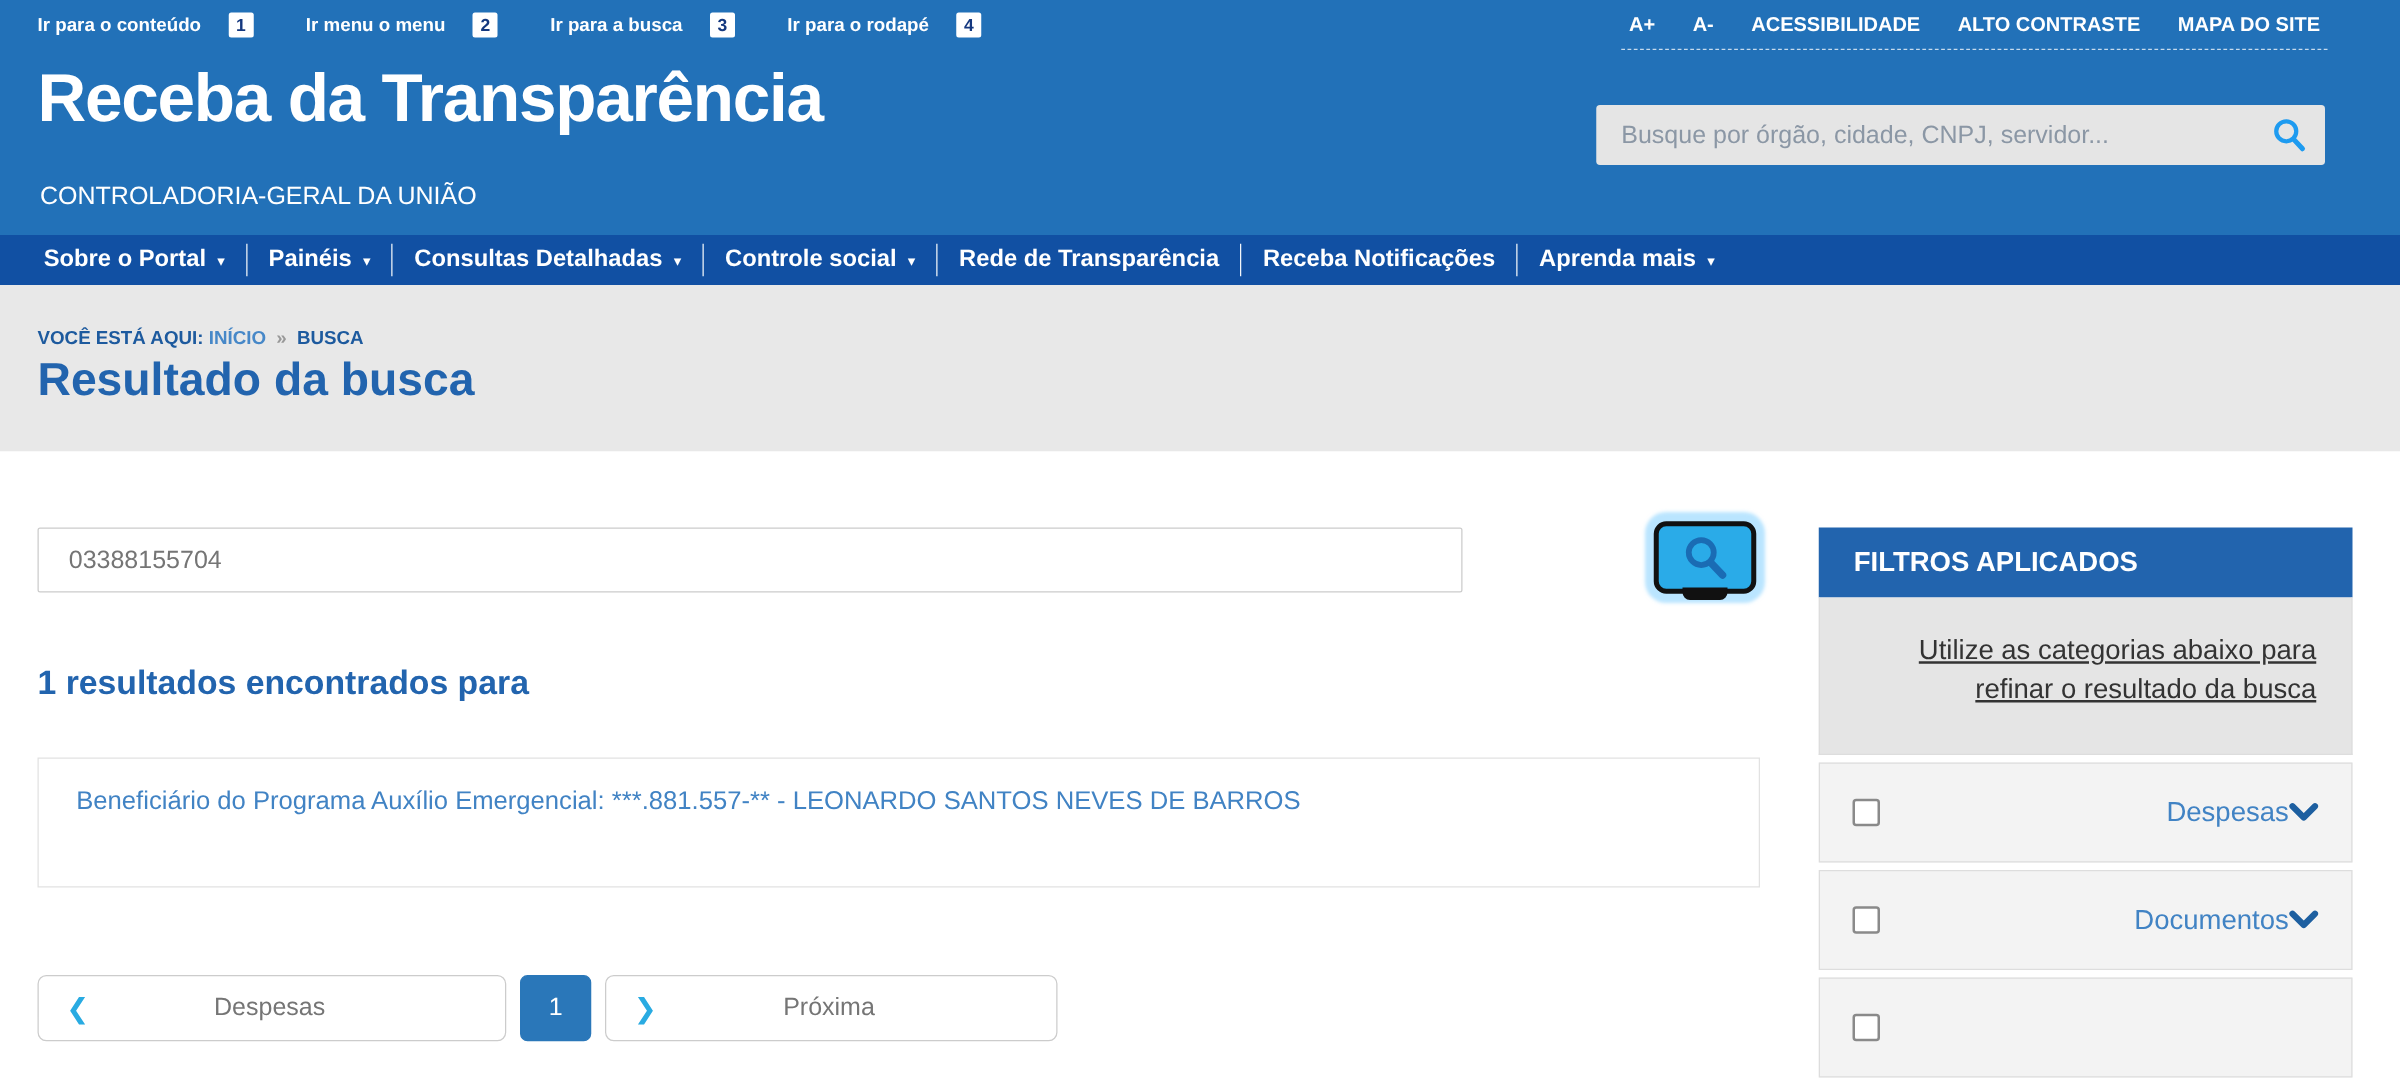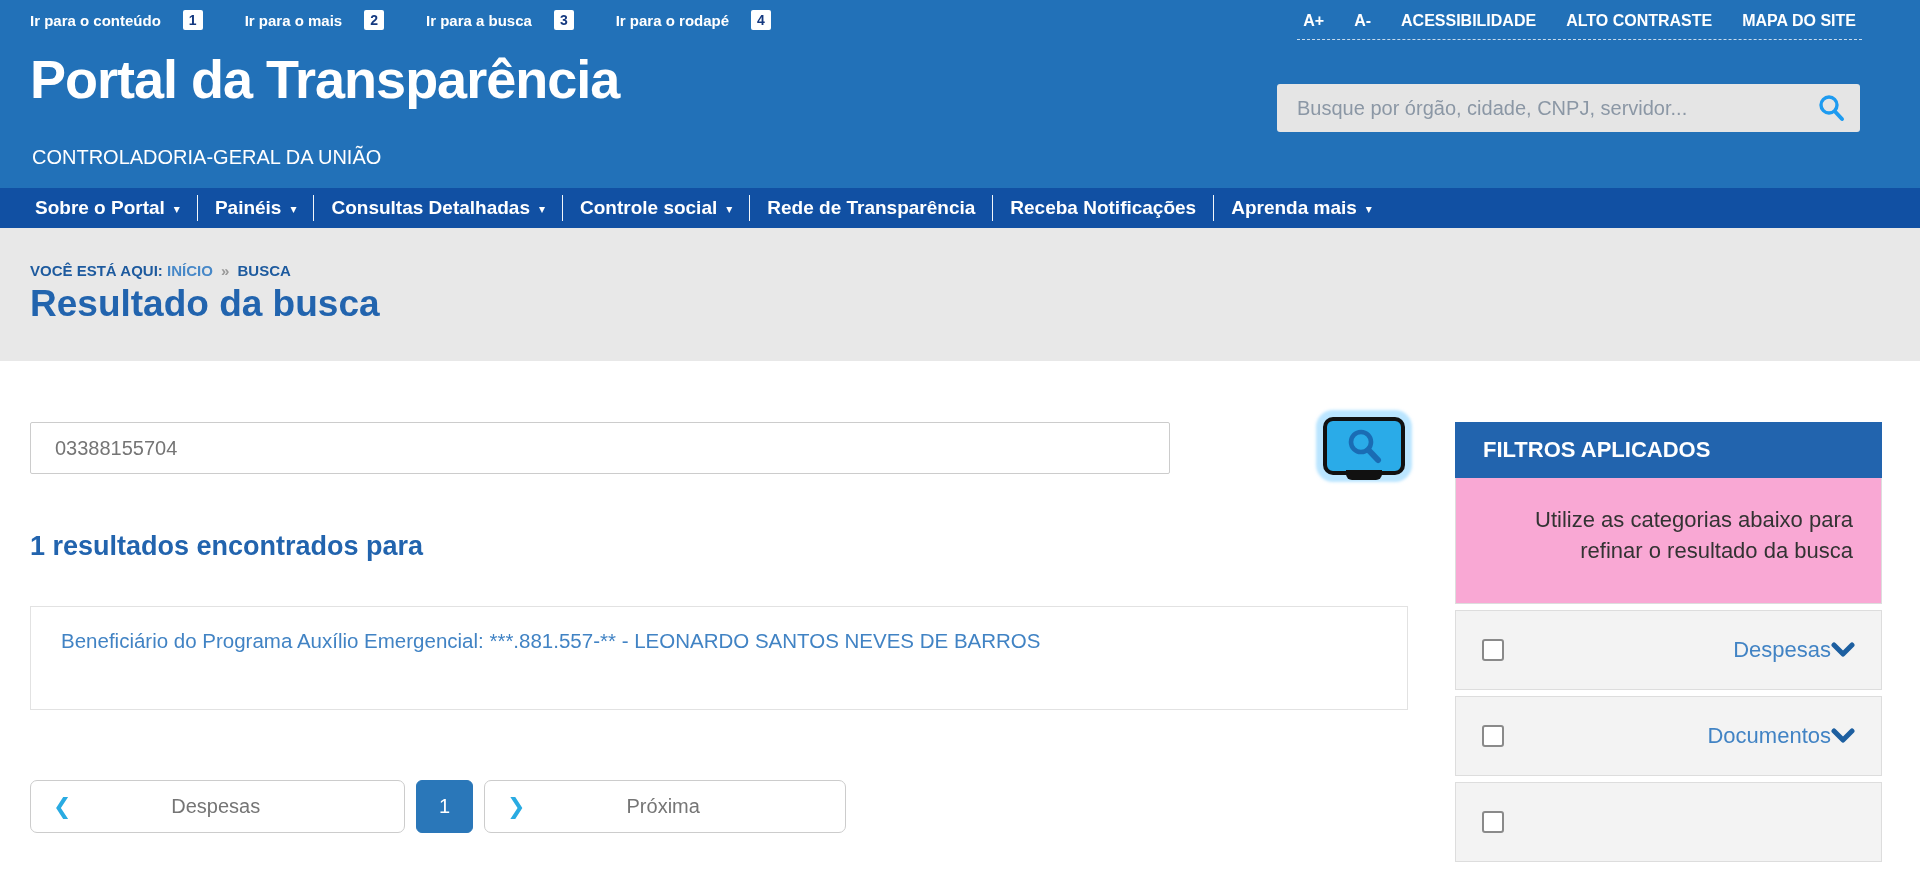--- a/index.html
+++ b/index.html
@@ -49,60 +49,60 @@
   .pg-btn { border:1px solid #ccc; border-radius:7px; background:#fff; display:flex; align-items:center; font-size:20px; color:#757575; cursor:pointer; }
   .pg-prev { width:375px; padding:0 22px; }
   .pg-next { width:362px; padding:0 22px; }
   .pg-chev { color:#29abe2; font-size:22px; font-weight:bold; }
   .pg-label { flex:1; text-align:center; margin-right:22px; }
   .pg-current { width:57px; background:#2a77b9; border:1px solid #2a77b9; border-radius:6px; color:#fff; display:flex; align-items:center; justify-content:center; font-size:20px; cursor:pointer; }
 
   
   .sidebar { position:absolute; top:422px; left:1455px; width:427px;text-align:right; }
   .sb-header { height:56px; background:#2264ae; color:#fff; font-size:22px; font-weight:bold; display:flex; align-items:center; padding:0 28px; }
-  .sb-desc { background:#f9a8d4; border:1px solid #ddd; border-top:none; padding:27px 28px 36px; font-size:22px; color:#333; line-height:1.4; }
+  .sb-desc { background:#e5e5e5; border:1px solid #ddd; border-top:none; padding:27px 28px 36px; font-size:22px; color:#333; line-height:1.4;text-decoration:underline; }
   .filter-row { height:80px; background:#f3f3f3; border:1px solid #ddd; margin-top:6px; display:flex; align-items:center; padding:0 26px; cursor:pointer; }
   .checkbox { width:22px; height:22px; background:#fff; border:2px solid #8a8a8a; border-radius:3px; flex:none; cursor:pointer; }
   .filter-label { margin-left:18px; font-size:22px; color:#4183c4; flex:1; }
 </style>
 </head>
 <body>
 
 <div class="page">
 
   <div class="header-bg">
     <div class="topbar">
       <div class="skiplinks">
         <div class="skiplink">
           <span>Ir para o conteúdo</span>
           <span class="skipnum">1</span>
         </div>
         <div class="skiplink">
-          <span>Ir para o mais</span>
+          <span>Ir menu o menu</span>
           <span class="skipnum">2</span>
         </div>
         <div class="skiplink">
           <span>Ir para a busca</span>
           <span class="skipnum">3</span>
         </div>
         <div class="skiplink">
           <span>Ir para o rodapé</span>
           <span class="skipnum">4</span>
         </div>
       </div>
       <div class="a11y">
         <span>A+</span>
         <span>A-</span>
         <span>ACESSIBILIDADE</span>
         <span>ALTO CONTRASTE</span>
         <span>MAPA DO SITE</span>
       </div>
     </div>
 
-    <div class="brand-title">Portal da Transparência</div>
+    <div class="brand-title">Receba da Transparência</div>
     <div class="brand-sub">CONTROLADORIA-GERAL DA UNIÃO</div>
 
     <div class="hsearch">
       <input type="text" placeholder="Busque por órgão, cidade, CNPJ, servidor..." style="">
       <span style="display:flex;">
         <svg width="30" height="30" viewBox="0 0 30 30">
           <circle cx="13" cy="12" r="8" fill="none" stroke="#1e9bf0" stroke-width="3.4"></circle>
           <line x1="19" y1="18.5" x2="26" y2="26" stroke="#1e9bf0" stroke-width="4" stroke-linecap="round"></line>
         </svg>
       </span>

